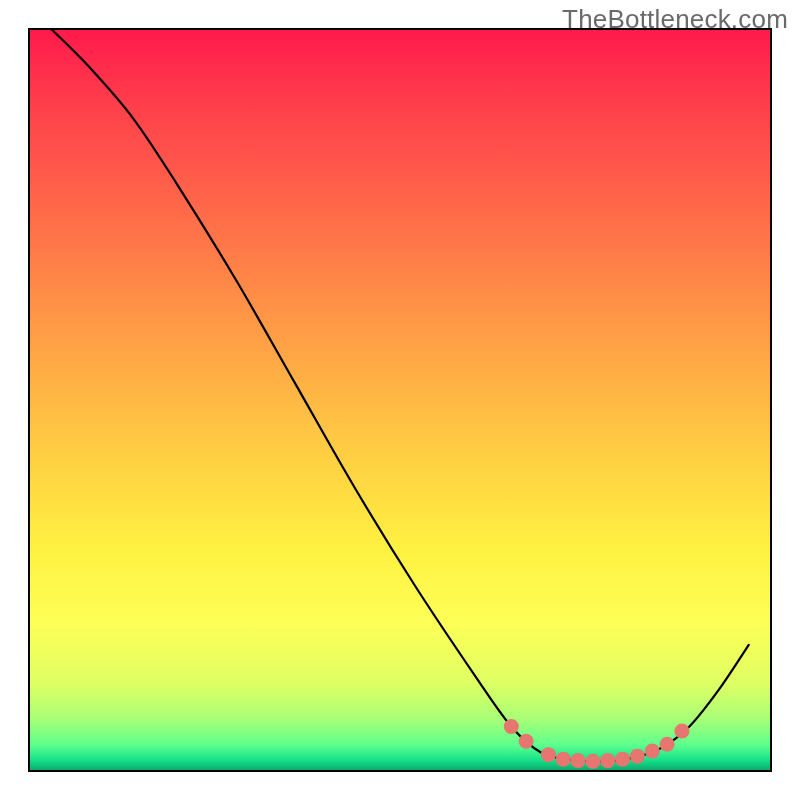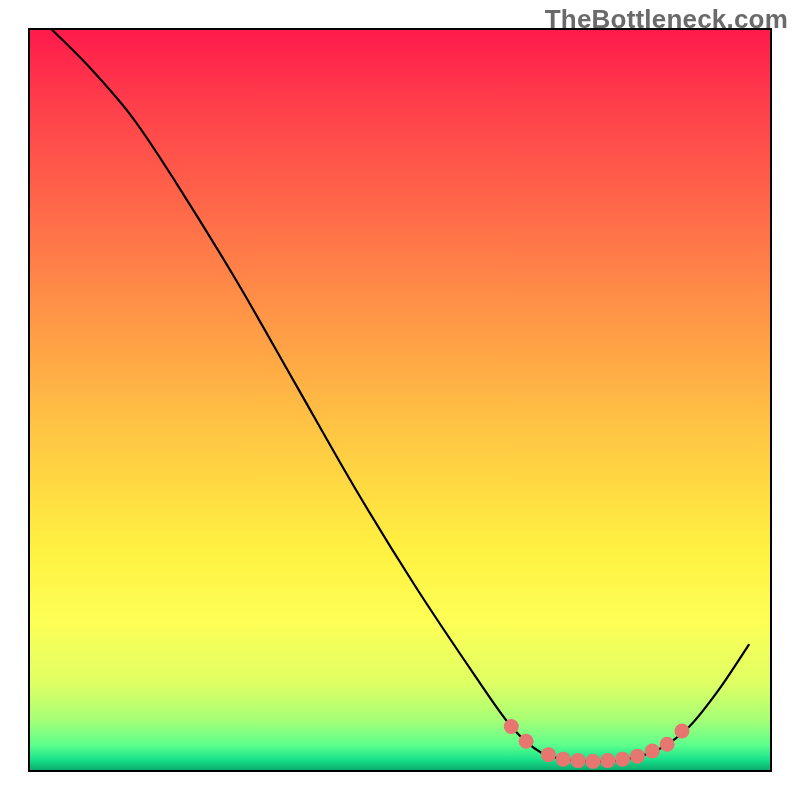--- a/index.html
+++ b/index.html
@@ -15,21 +15,21 @@
     position: relative;
     width: 800px;
     height: 800px;
     box-sizing: border-box;
   }
   .watermark {
     position: absolute;
     top: 4px;
     right: 12px;
     font-size: 26px;
-    font-weight: 700;
+    font-weight: 400;
     color: #6a6a6a;
     letter-spacing: 0.2px;
     z-index: 10;
   }
   svg {
     display: block;
   }
 </style>
 </head>
 <body>

